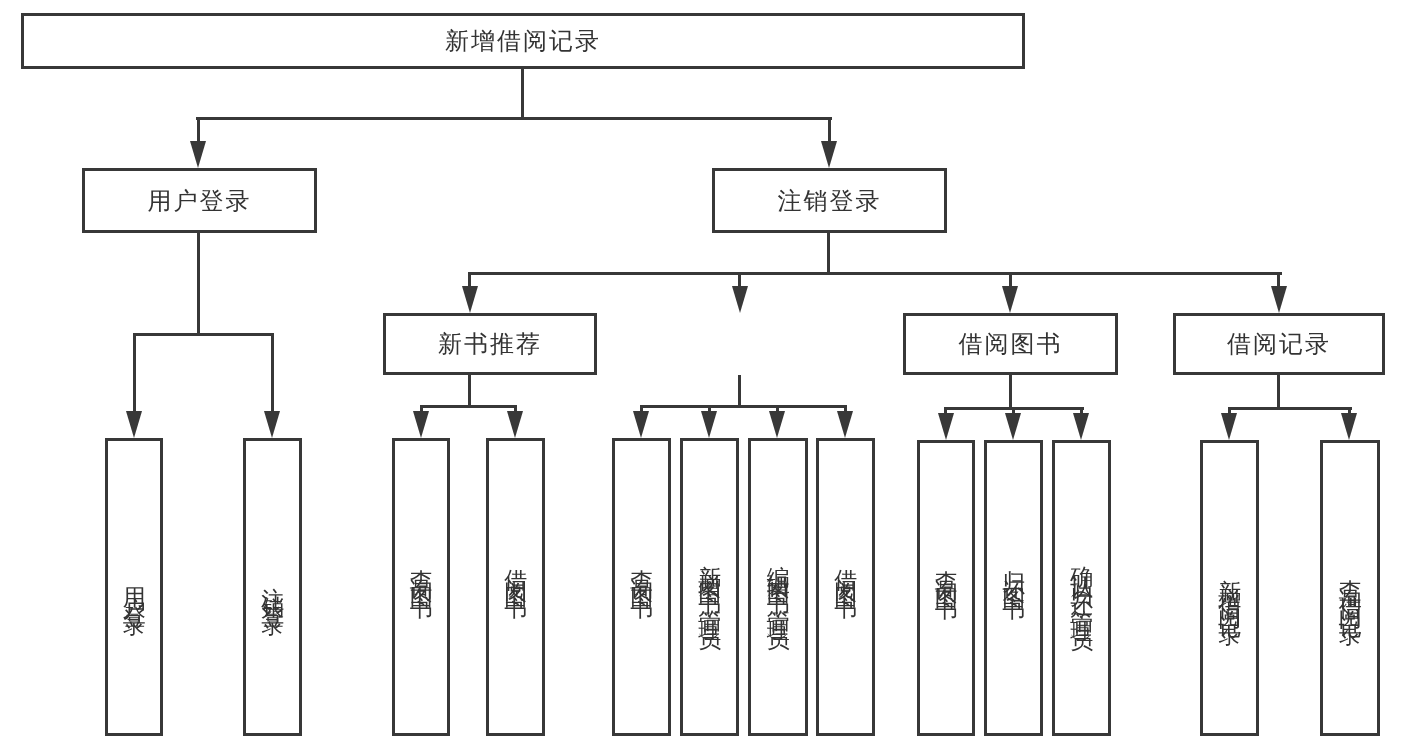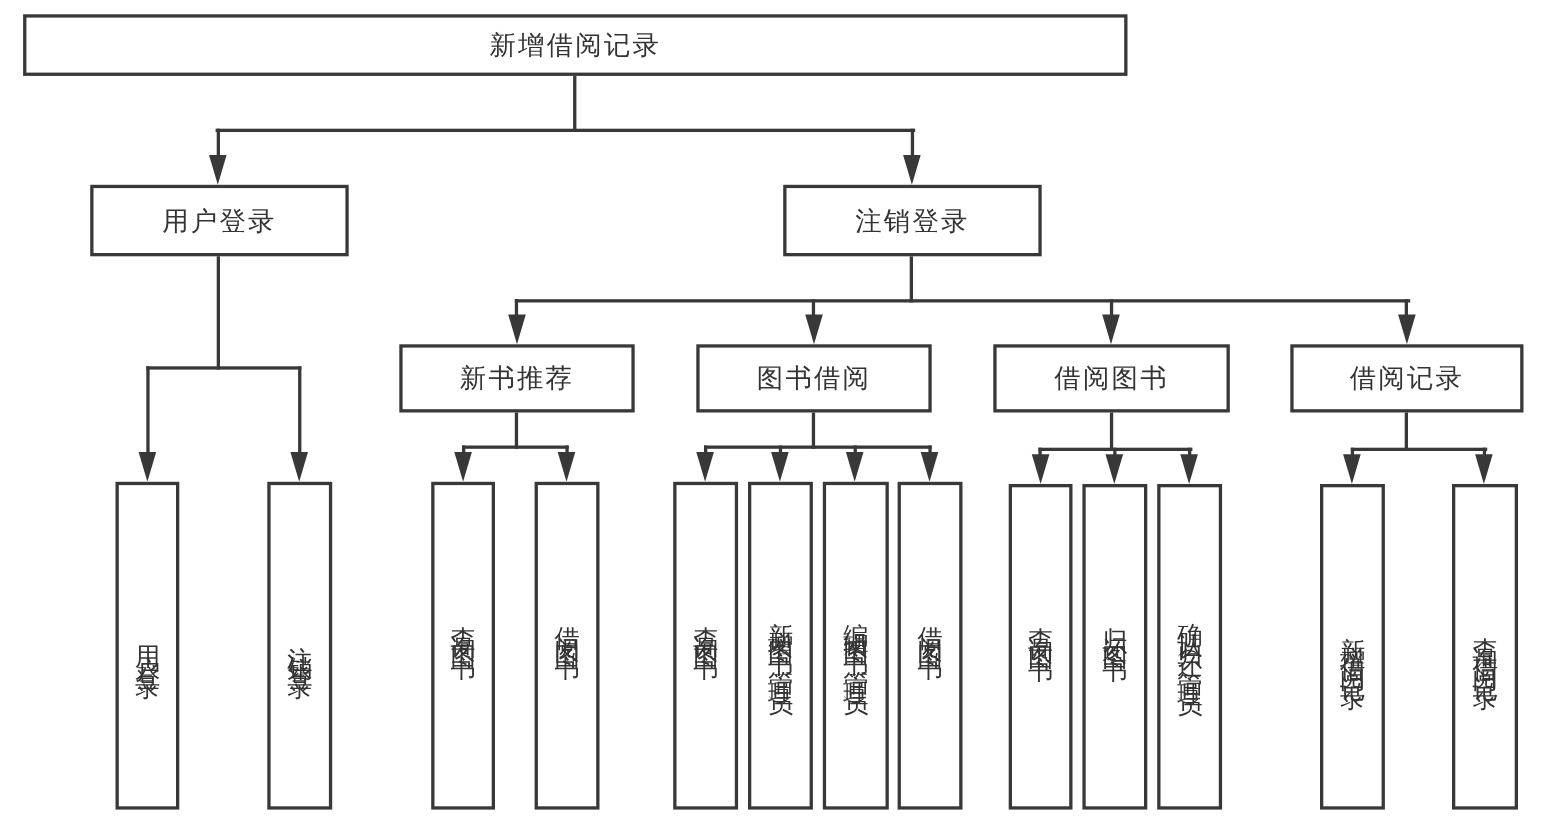--- a/index.html
+++ b/index.html
@@ -50,25 +50,22 @@
   <div class="ln" style="left:468px;top:272px;width:814px;height:3px;"></div>
   <div class="ln" style="left:468px;top:272px;width:3px;height:16px;"></div>
   <div class="ah" style="left:462px;top:286px;"></div>
   <div class="ln" style="left:738px;top:272px;width:3px;height:16px;"></div>
   <div class="ah" style="left:732px;top:286px;"></div>
   <div class="ln" style="left:1009px;top:272px;width:3px;height:16px;"></div>
   <div class="ah" style="left:1002px;top:286px;"></div>
   <div class="ln" style="left:1277px;top:272px;width:3px;height:16px;"></div>
   <div class="ah" style="left:1271px;top:286px;"></div>
 
-  <div class="bx h" style="left:363px;top:313px;width:214px;height:62px;">
+  <div class="bx h" style="left:383px;top:313px;width:214px;height:62px;">
     <span>新书推荐</span>
-  </div>
-  <div class="bx h" style="left:633px;top:313px;width:214px;height:62px;">
-    <span>图书借阅</span>
   </div>
   <div class="bx h" style="left:903px;top:313px;width:215px;height:62px;">
     <span>借阅图书</span>
   </div>
   <div class="bx h" style="left:1173px;top:313px;width:212px;height:62px;">
     <span>借阅记录</span>
   </div>
 
   <div class="ln" style="left:468px;top:375px;width:3px;height:33px;"></div>
   <div class="ln" style="left:420px;top:405px;width:97px;height:3px;"></div>

